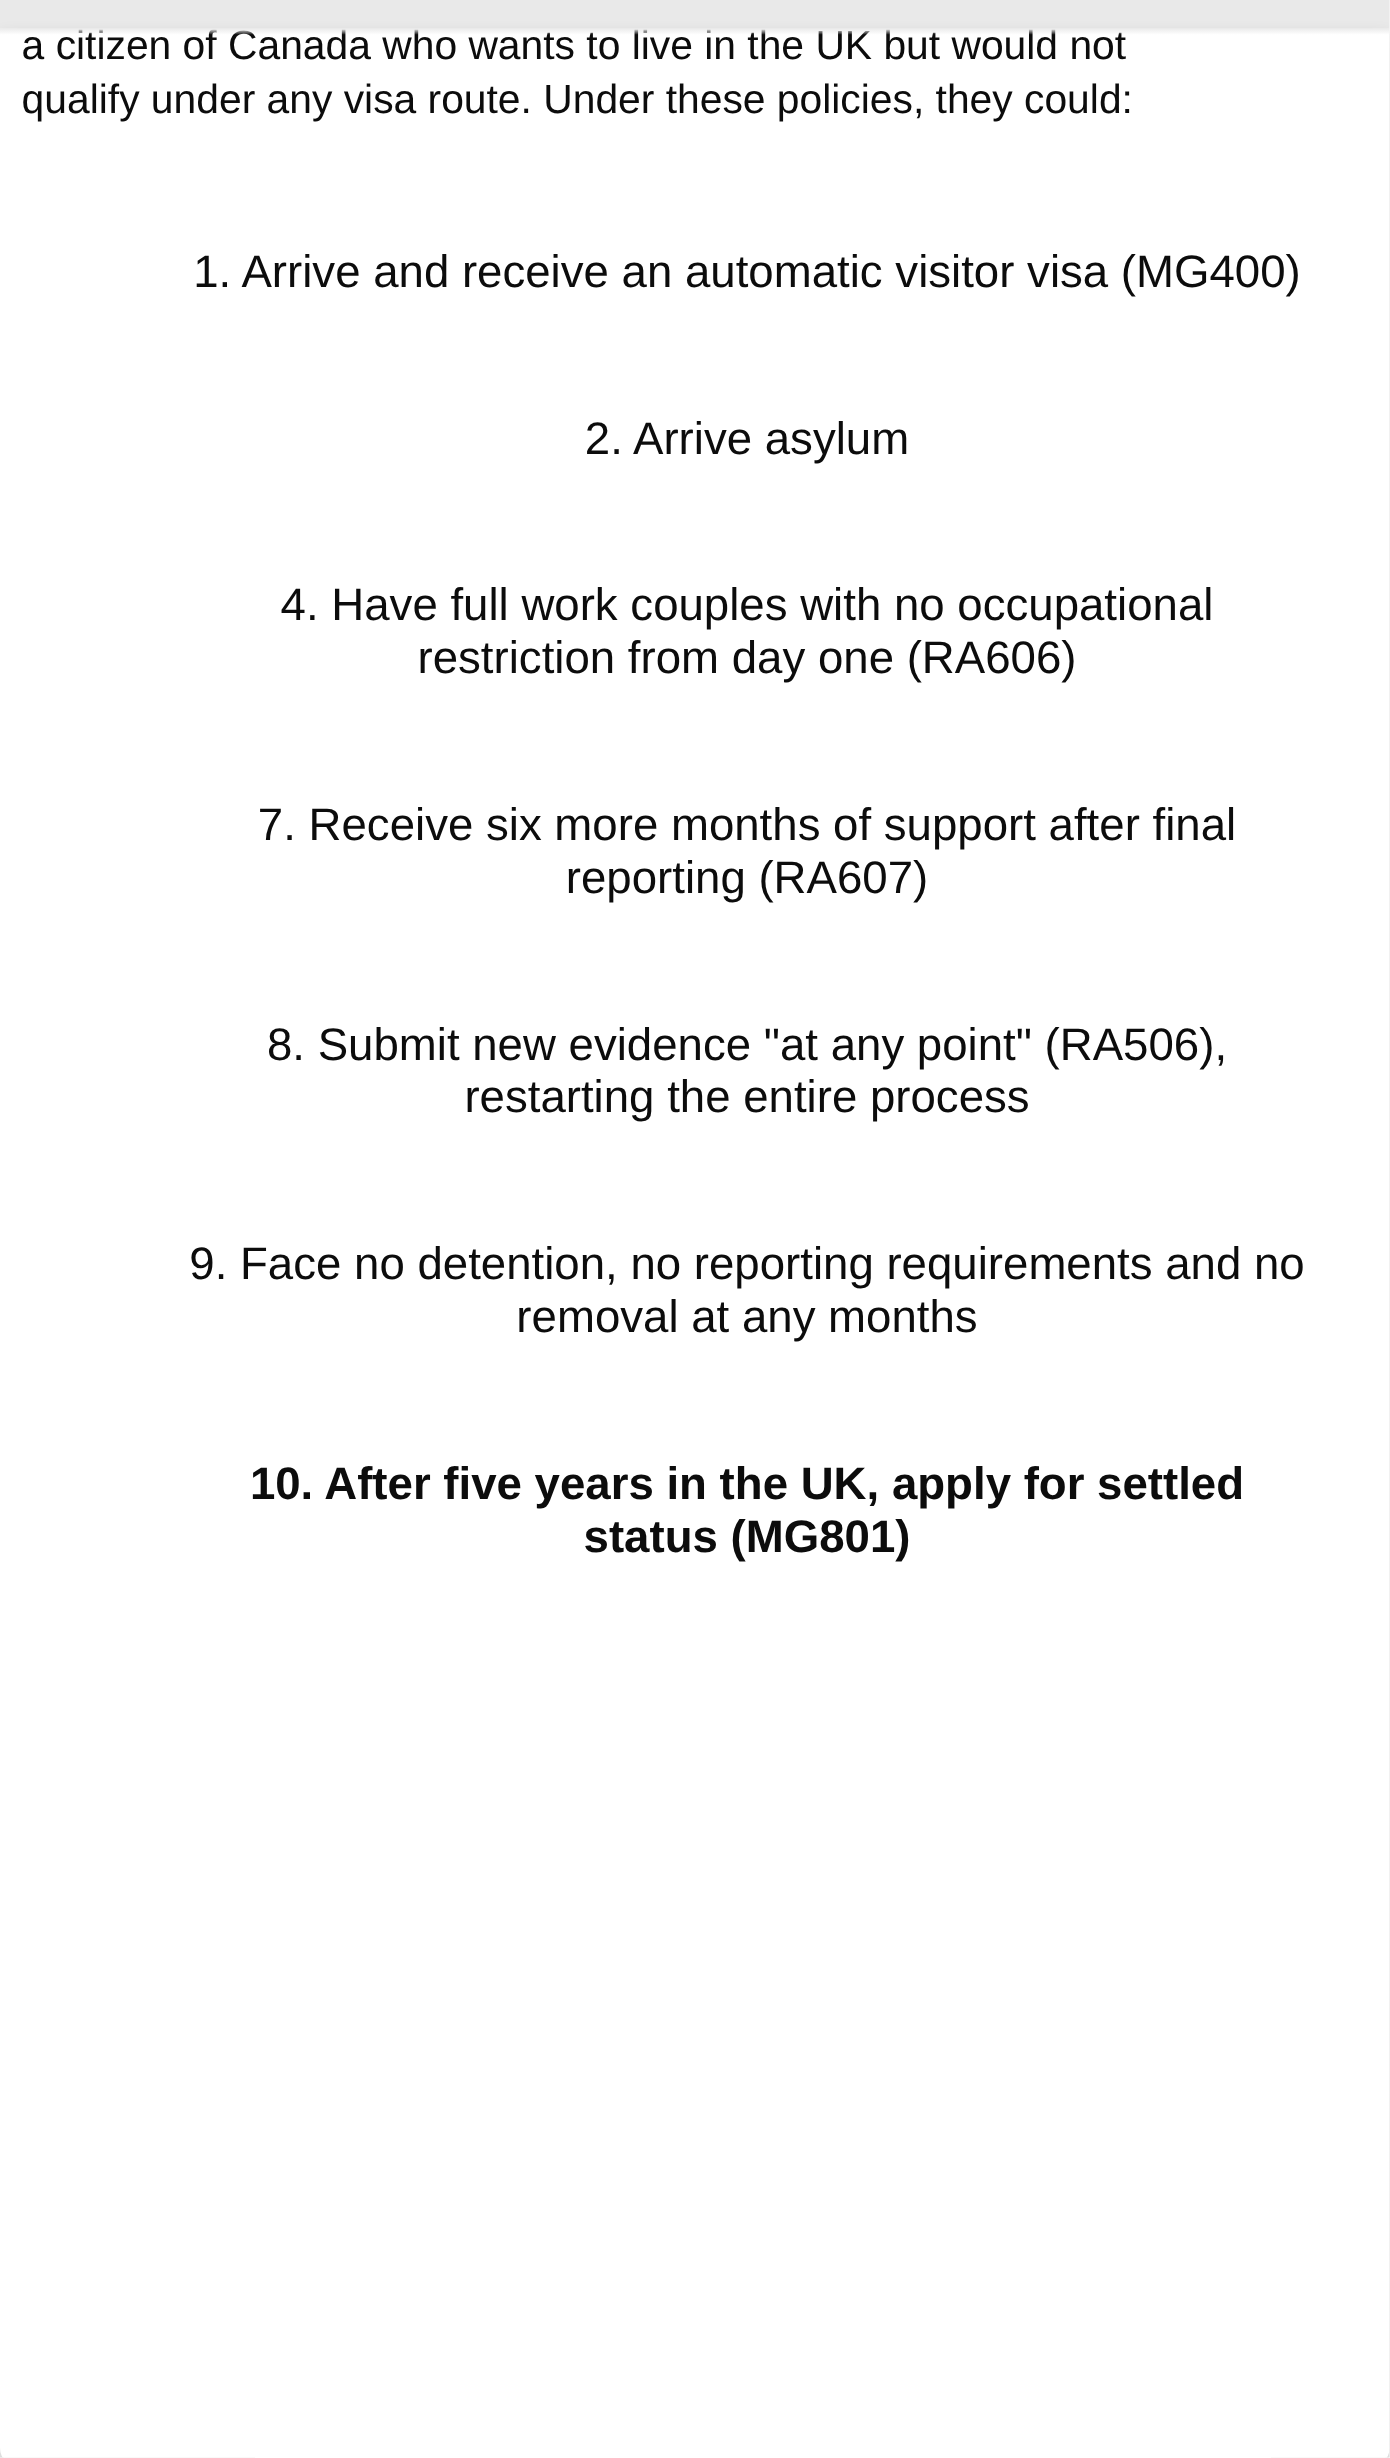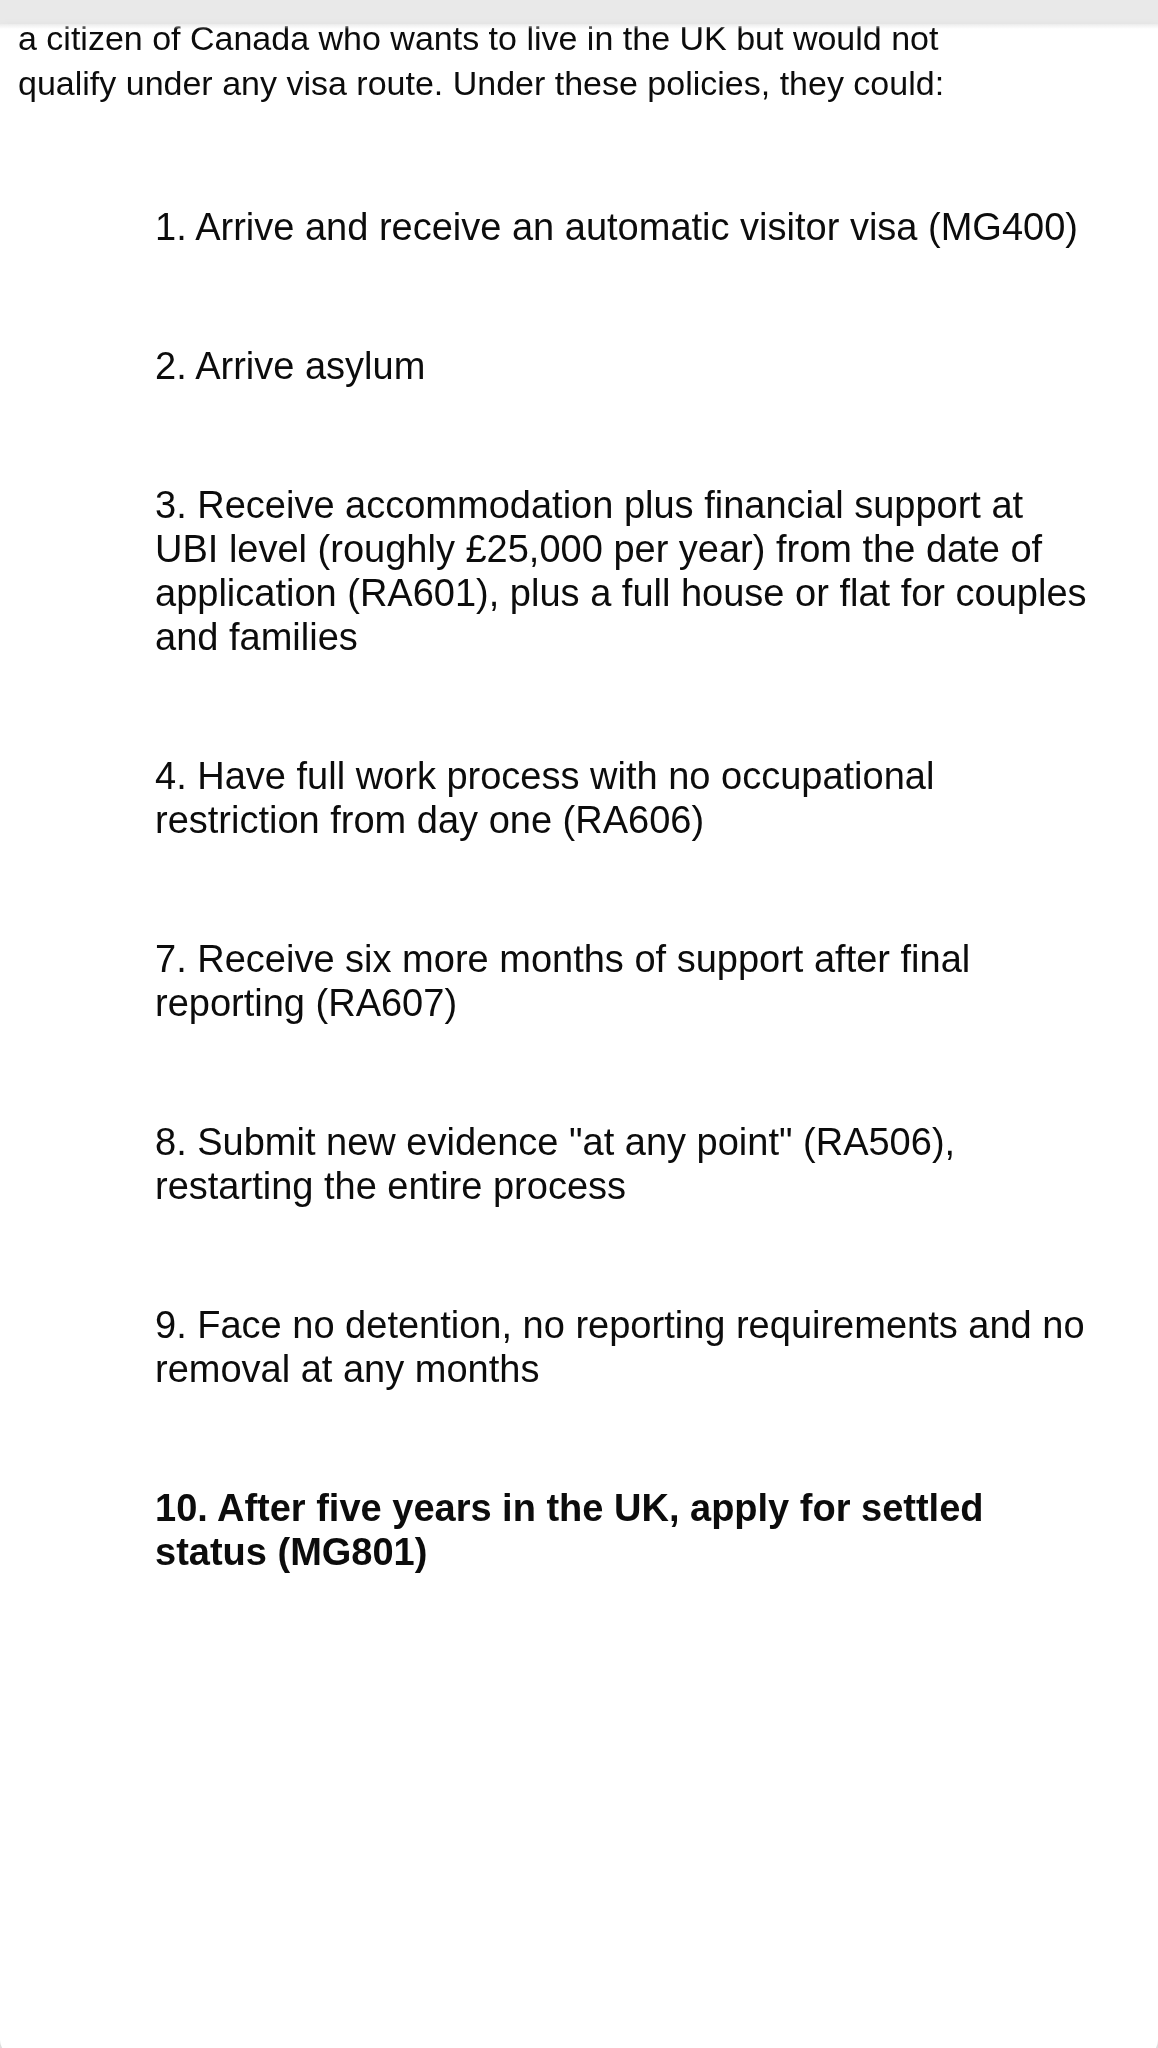--- a/index.html
+++ b/index.html
@@ -39,40 +39,40 @@
     margin: -8px 0 0 0;
     padding-left: 18px;
     width: 1015px;
     font-size: 34px;
     line-height: 45px;
     font-weight: 400;
   }
   .numbered-list {
     margin: 99px 0 0 155px;
     width: 935px;
+    text-align: center;
   }
   .list-item {
     font-size: 38px;
     line-height: 44px;
     margin: 0 0 95px 0;
     font-weight: 400;
   }
   .list-item:last-child { margin-bottom: 0; font-weight: bold; }
 </style>
 </head>
 <body>
 
 <div class="viewport">
   <div class="card">
     <p class="intro">a citizen of Canada who wants to live in the UK but would not qualify under any visa route. Under these policies, they could:</p>
     <div class="numbered-list">
         <div class="list-item"><span>1.</span><span> Arrive and receive an automatic visitor visa (MG400)</span></div>
         <div class="list-item"><span>2.</span><span> Arrive asylum</span></div>
-        <div class="list-item"><span>3.</span><span> Receive accommodation plus financial support at UBI level (roughly £25,000 per year) from the date of application (RA601), plus a full house or flat for couples and families</span></div>
-        <div class="list-item"><span>4.</span><span> Have full work process with no occupational restriction from day one (RA606)</span></div>
+        <div class="list-item"><span>4.</span><span> Have full work couples with no occupational restriction from day one (RA606)</span></div>
         <div class="list-item"><span>7.</span><span> Receive six more months of support after final reporting (RA607)</span></div>
         <div class="list-item"><span>8.</span><span> Submit new evidence "at any point" (RA506), restarting the entire process</span></div>
         <div class="list-item"><span>9.</span><span> Face no detention, no reporting requirements and no removal at any months</span></div>
         <div class="list-item"><span>10.</span><span> After five years in the UK, apply for settled status (MG801)</span></div>
       </div>
     <div class="top-fade"></div>
   </div>
 </div>
 
 </body></html>

